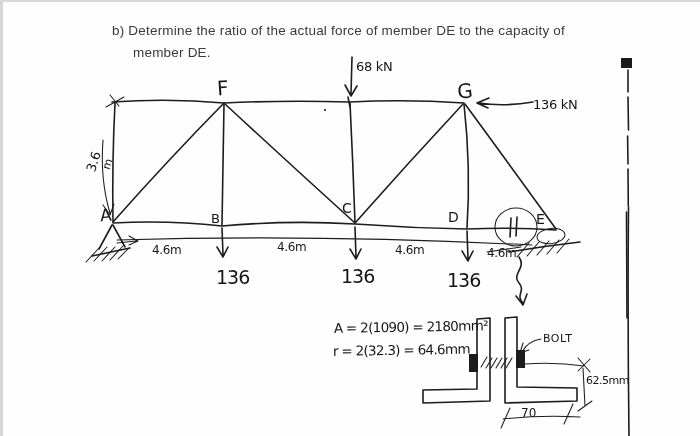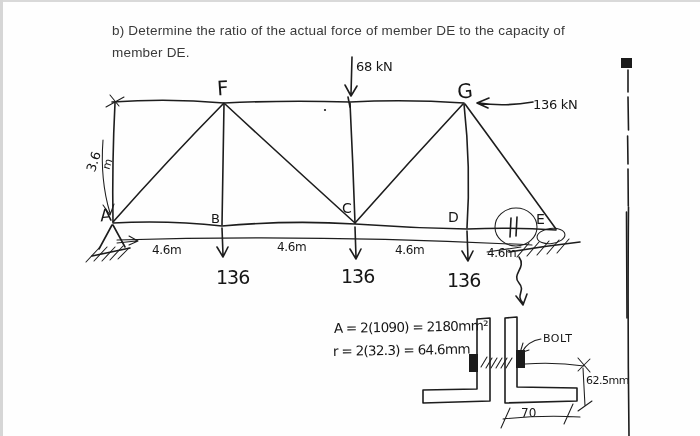--- a/index.html
+++ b/index.html
@@ -2,21 +2,21 @@
 <html><head>
 <meta charset="utf-8">
 <style>
   html,body{margin:0;padding:0;background:#ffffff;}
   .page{position:relative;width:700px;height:436px;background:#fefefe;overflow:hidden;
         font-family:"Liberation Sans",sans-serif;}
   .edge-top{position:absolute;left:0;top:0;width:700px;height:2px;background:#d9d9d9;}
   .edge-left{position:absolute;left:0;top:0;width:3px;height:436px;background:#d6d6d6;}
   .title-block{position:absolute;left:112px;top:20px;width:545px;
                font-size:13.5px;line-height:22px;letter-spacing:0.2px;color:#3a3a3a;}
-  .title-line2{}
+  .title-line2{margin-left:21px;}
   svg{position:absolute;left:0;top:0;}
   .ink{stroke:#1d1d1d;stroke-width:1.6;fill:none;stroke-linecap:round;stroke-linejoin:round;}
   .thin{stroke-width:1.05;}
   .hw{font-family:"DejaVu Sans",sans-serif;fill:#161616;}
   .fillink{fill:#1b1b1b;stroke:none;}
 </style>
 </head>
 <body>
 
 <div class="page">

